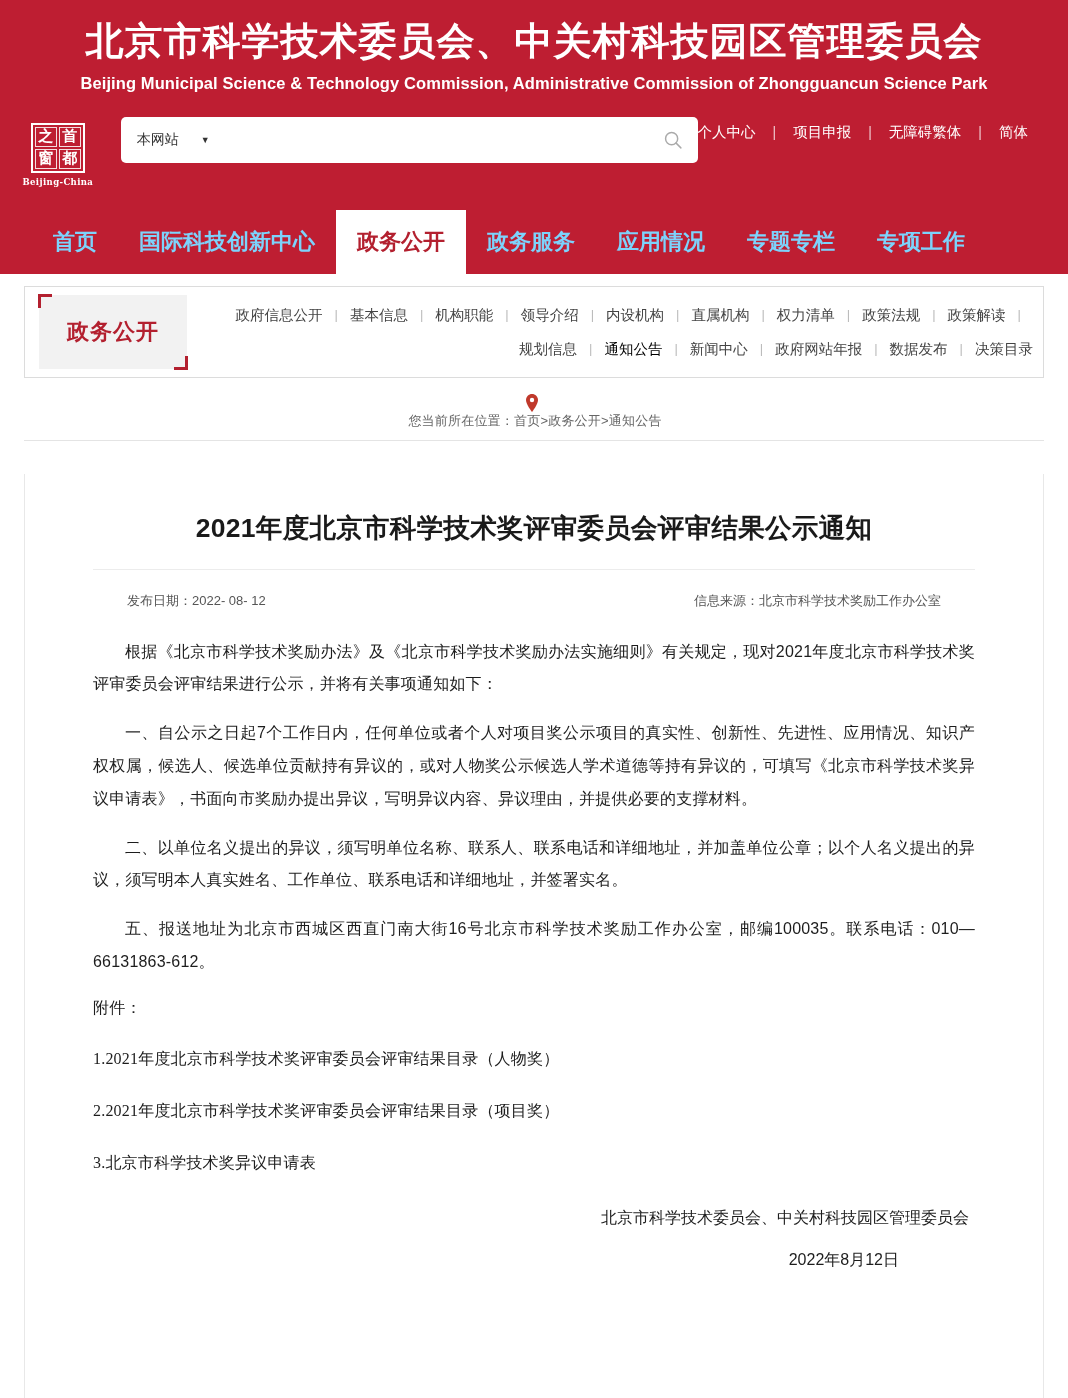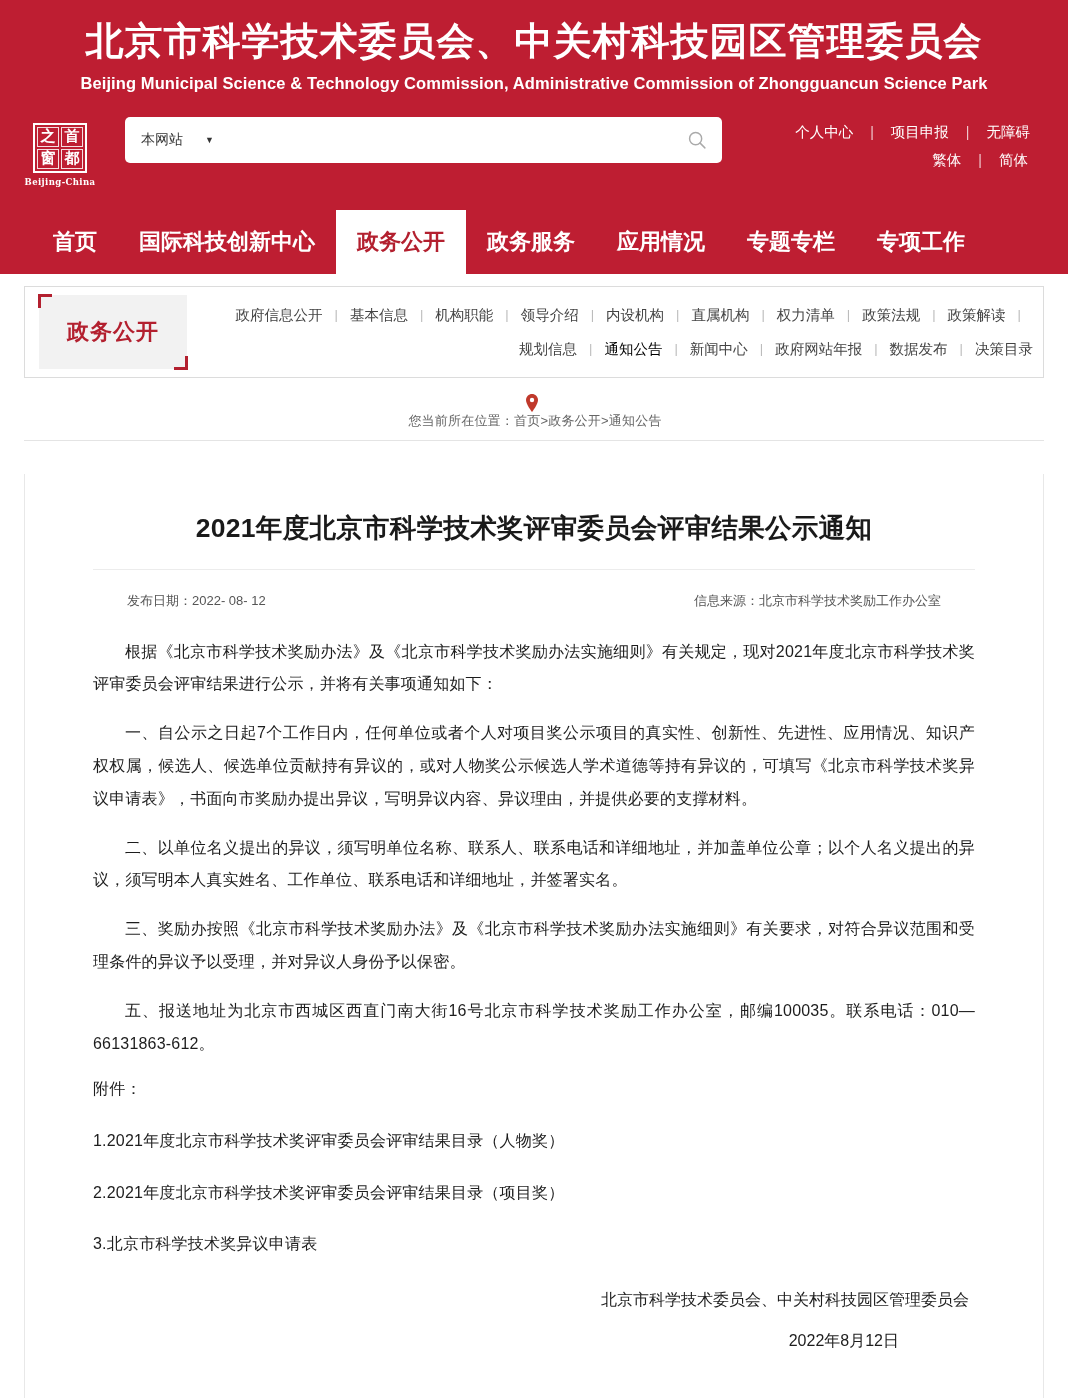--- a/index.html
+++ b/index.html
@@ -108,21 +108,20 @@
     font-family: "Liberation Sans", sans-serif;
     margin-left: 14px;
     color: #333;
     background: transparent;
   }
   .search-icon { width: 22px; height: 22px; flex: 0 0 auto; }
 
   .head-links {
     flex: 1;
     display: flex;
-    flex-direction: column;
     align-items: flex-end;
     padding-right: 38px;
     padding-top: 6px;
   }
   .head-links-row {
     display: flex;
     align-items: center;
     color: #ffffff;
     font-size: 14.5px;
     margin-bottom: 9px;
@@ -146,21 +145,21 @@
     height: 64px;
     display: flex;
     align-items: stretch;
     padding-left: 32px;
   }
   .nav-item {
     display: flex;
     align-items: center;
     justify-content: center;
     padding: 0 21px;
-    color: #ffffff;
+    color: #7dd3fc;
     font-size: 22px;
     font-weight: 700;
     white-space: nowrap;
     cursor: pointer;
   }
   .nav-item.active {
     background: #ffffff;
     color: #b3202f;
   }
 
@@ -284,20 +283,21 @@
     line-height: 2.05;
     text-indent: 2em;
     margin-bottom: 16px;
     text-align: justify;
     letter-spacing: 0.2px;
   }
   .art-body p.attach {
     text-indent: 0;
     margin-bottom: 26px;
     line-height: 1.6;
+    font-family: Liberation Serif, serif;
   }
   .sig {
     text-align: right;
     font-size: 16px;
     color: #1d1d1d;
     line-height: 2.1;
     padding-right: 6px;
     margin-top: 8px;
   }
   .sig-date { padding-right: 76px; }
@@ -427,21 +427,20 @@
       </div>
       <div>
         <span>信息来源：</span><span>北京市科学技术奖励工作办公室</span>
       </div>
     </div>
 
     <div class="art-body">
       <p>根据《北京市科学技术奖励办法》及《北京市科学技术奖励办法实施细则》有关规定，现对2021年度北京市科学技术奖评审委员会评审结果进行公示，并将有关事项通知如下：</p>
       <p>一、自公示之日起7个工作日内，任何单位或者个人对项目奖公示项目的真实性、创新性、先进性、应用情况、知识产权权属，候选人、候选单位贡献持有异议的，或对人物奖公示候选人学术道德等持有异议的，可填写《北京市科学技术奖异议申请表》，书面向市奖励办提出异议，写明异议内容、异议理由，并提供必要的支撑材料。</p>
       <p>二、以单位名义提出的异议，须写明单位名称、联系人、联系电话和详细地址，并加盖单位公章；以个人名义提出的异议，须写明本人真实姓名、工作单位、联系电话和详细地址，并签署实名。</p>
-      <p>三、奖励办按照《北京市科学技术奖励办法》及《北京市科学技术奖励办法实施细则》有关要求，对符合异议范围和受理条件的异议予以受理，并对异议人身份予以保密。</p>
       <p>五、报送地址为北京市西城区西直门南大街16号北京市科学技术奖励工作办公室，邮编100035。联系电话：010—66131863-612。</p>
 
       <p class="attach">附件：</p>
       <p class="attach">1.2021年度北京市科学技术奖评审委员会评审结果目录（人物奖）</p>
       <p class="attach">2.2021年度北京市科学技术奖评审委员会评审结果目录（项目奖）</p>
       <p class="attach">3.北京市科学技术奖异议申请表</p>
 
       <div class="sig">北京市科学技术委员会、中关村科技园区管理委员会</div>
       <div class="sig sig-date">2022年8月12日</div>
     </div>

